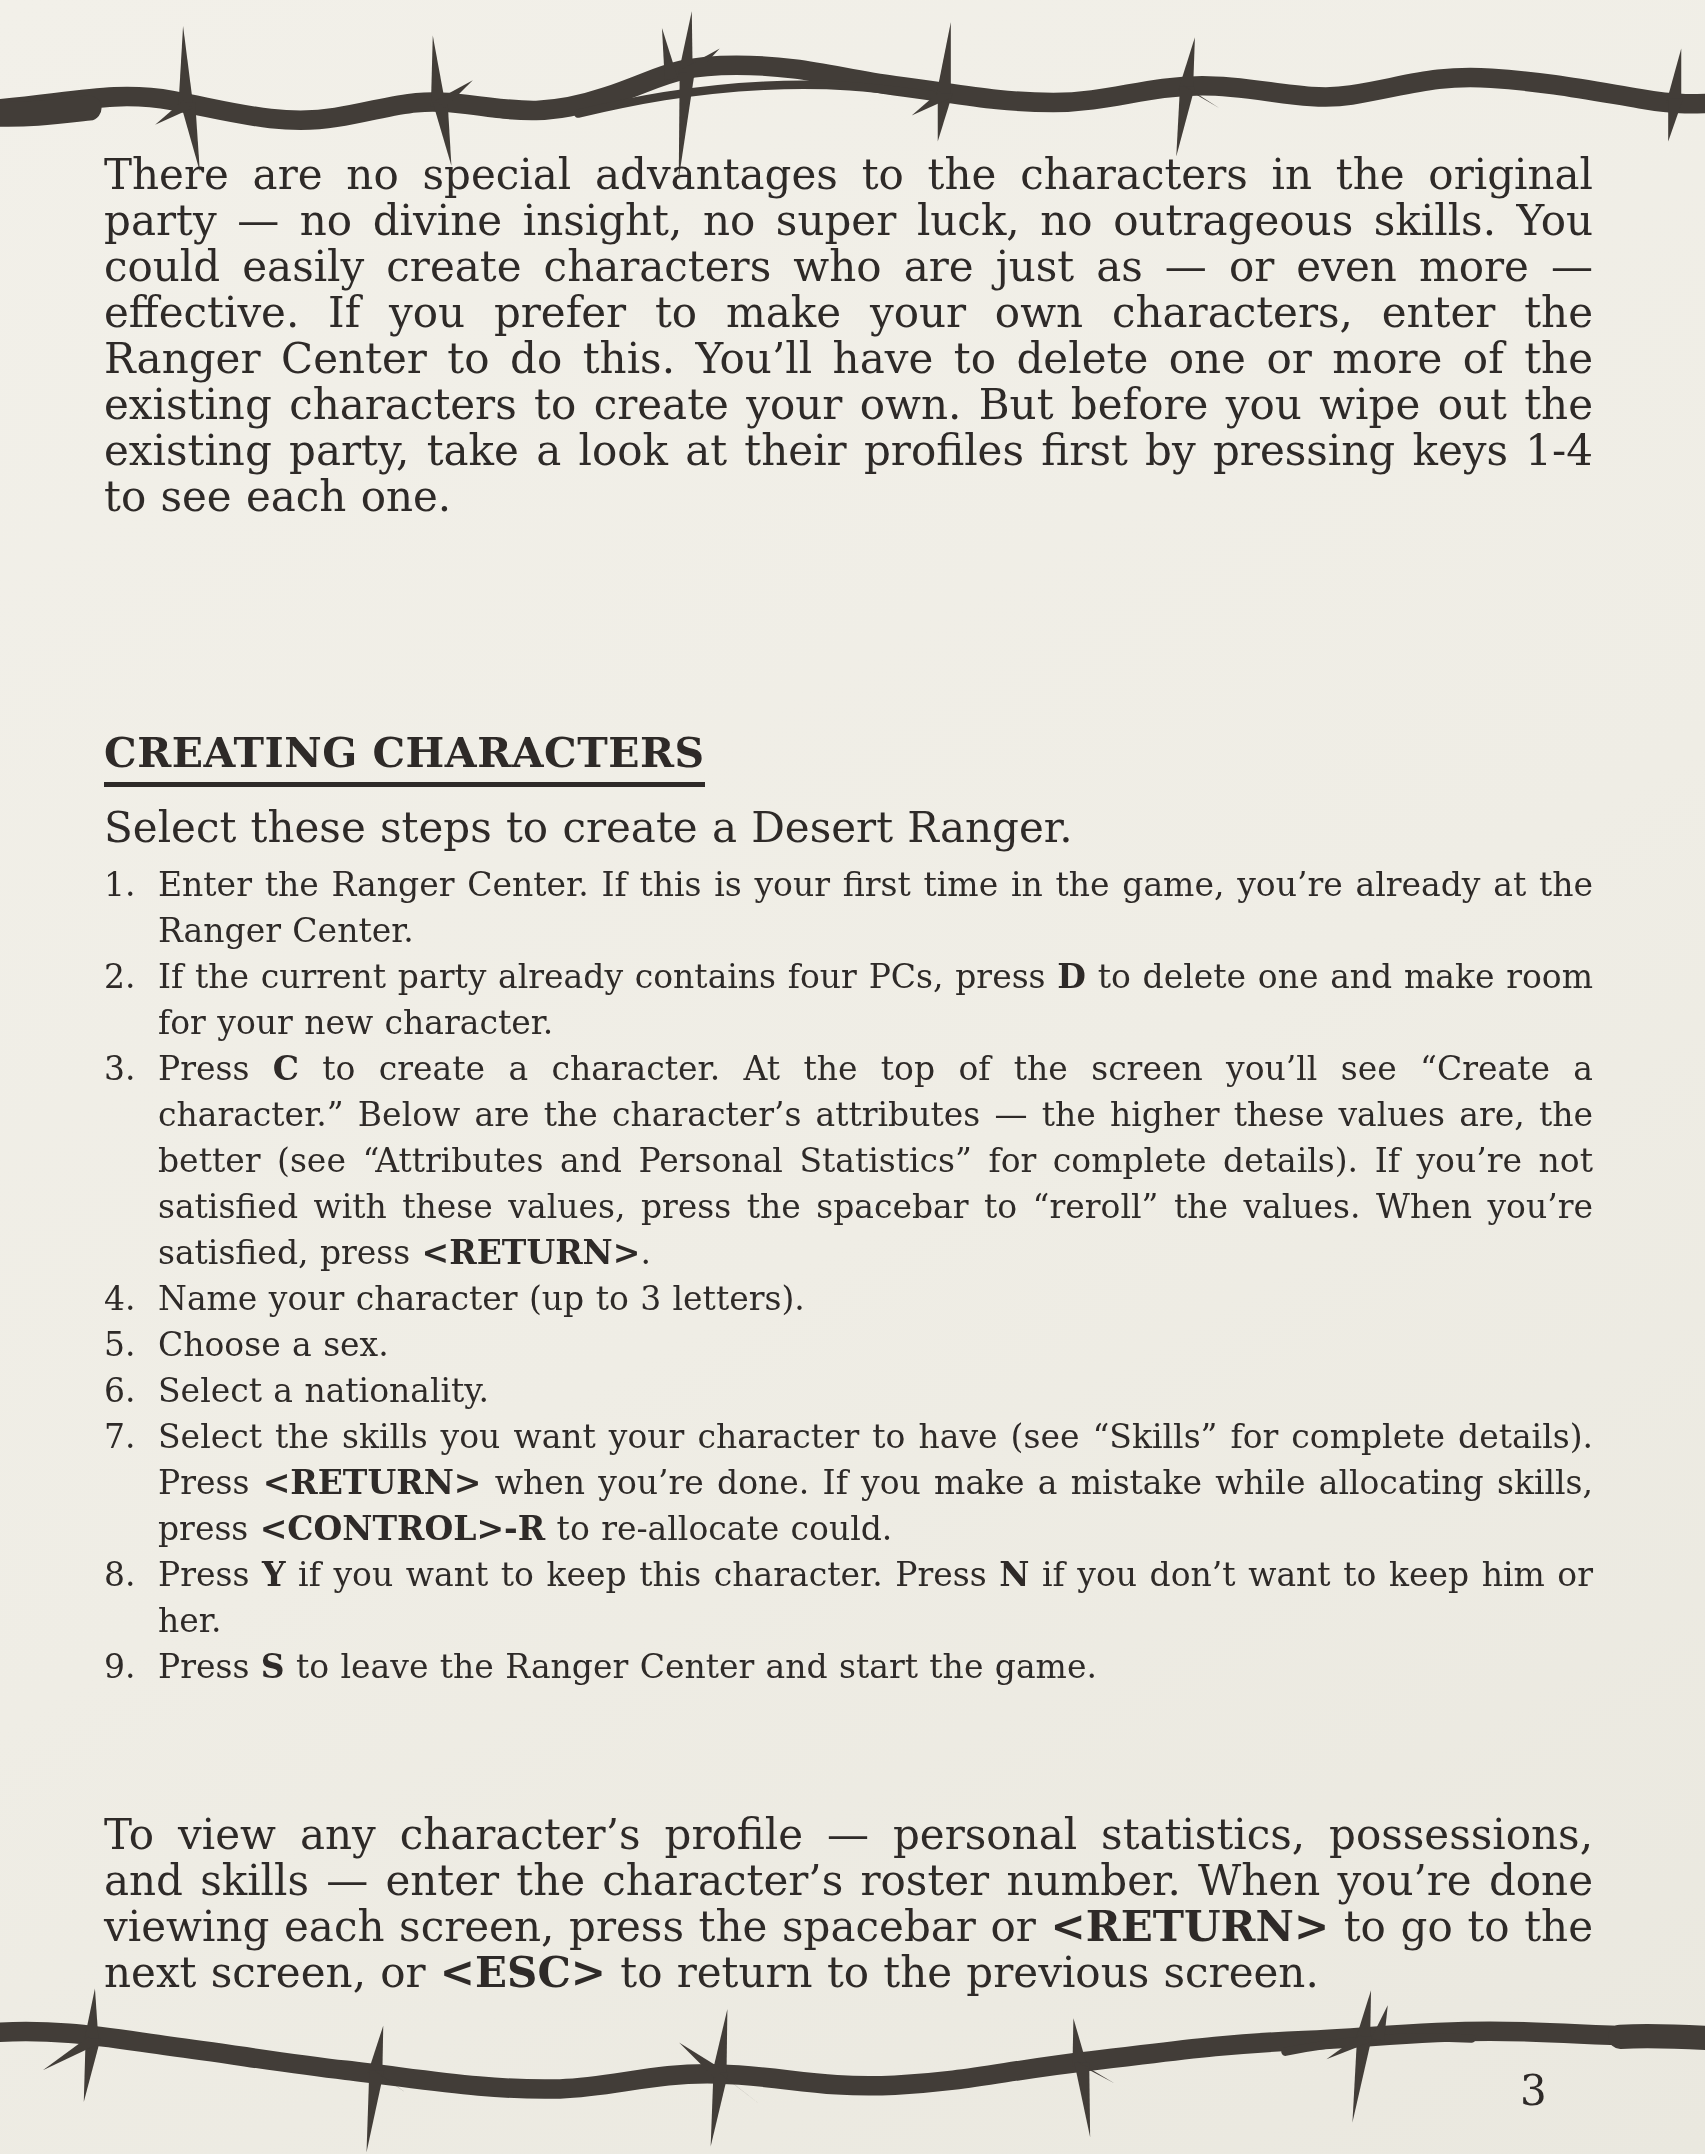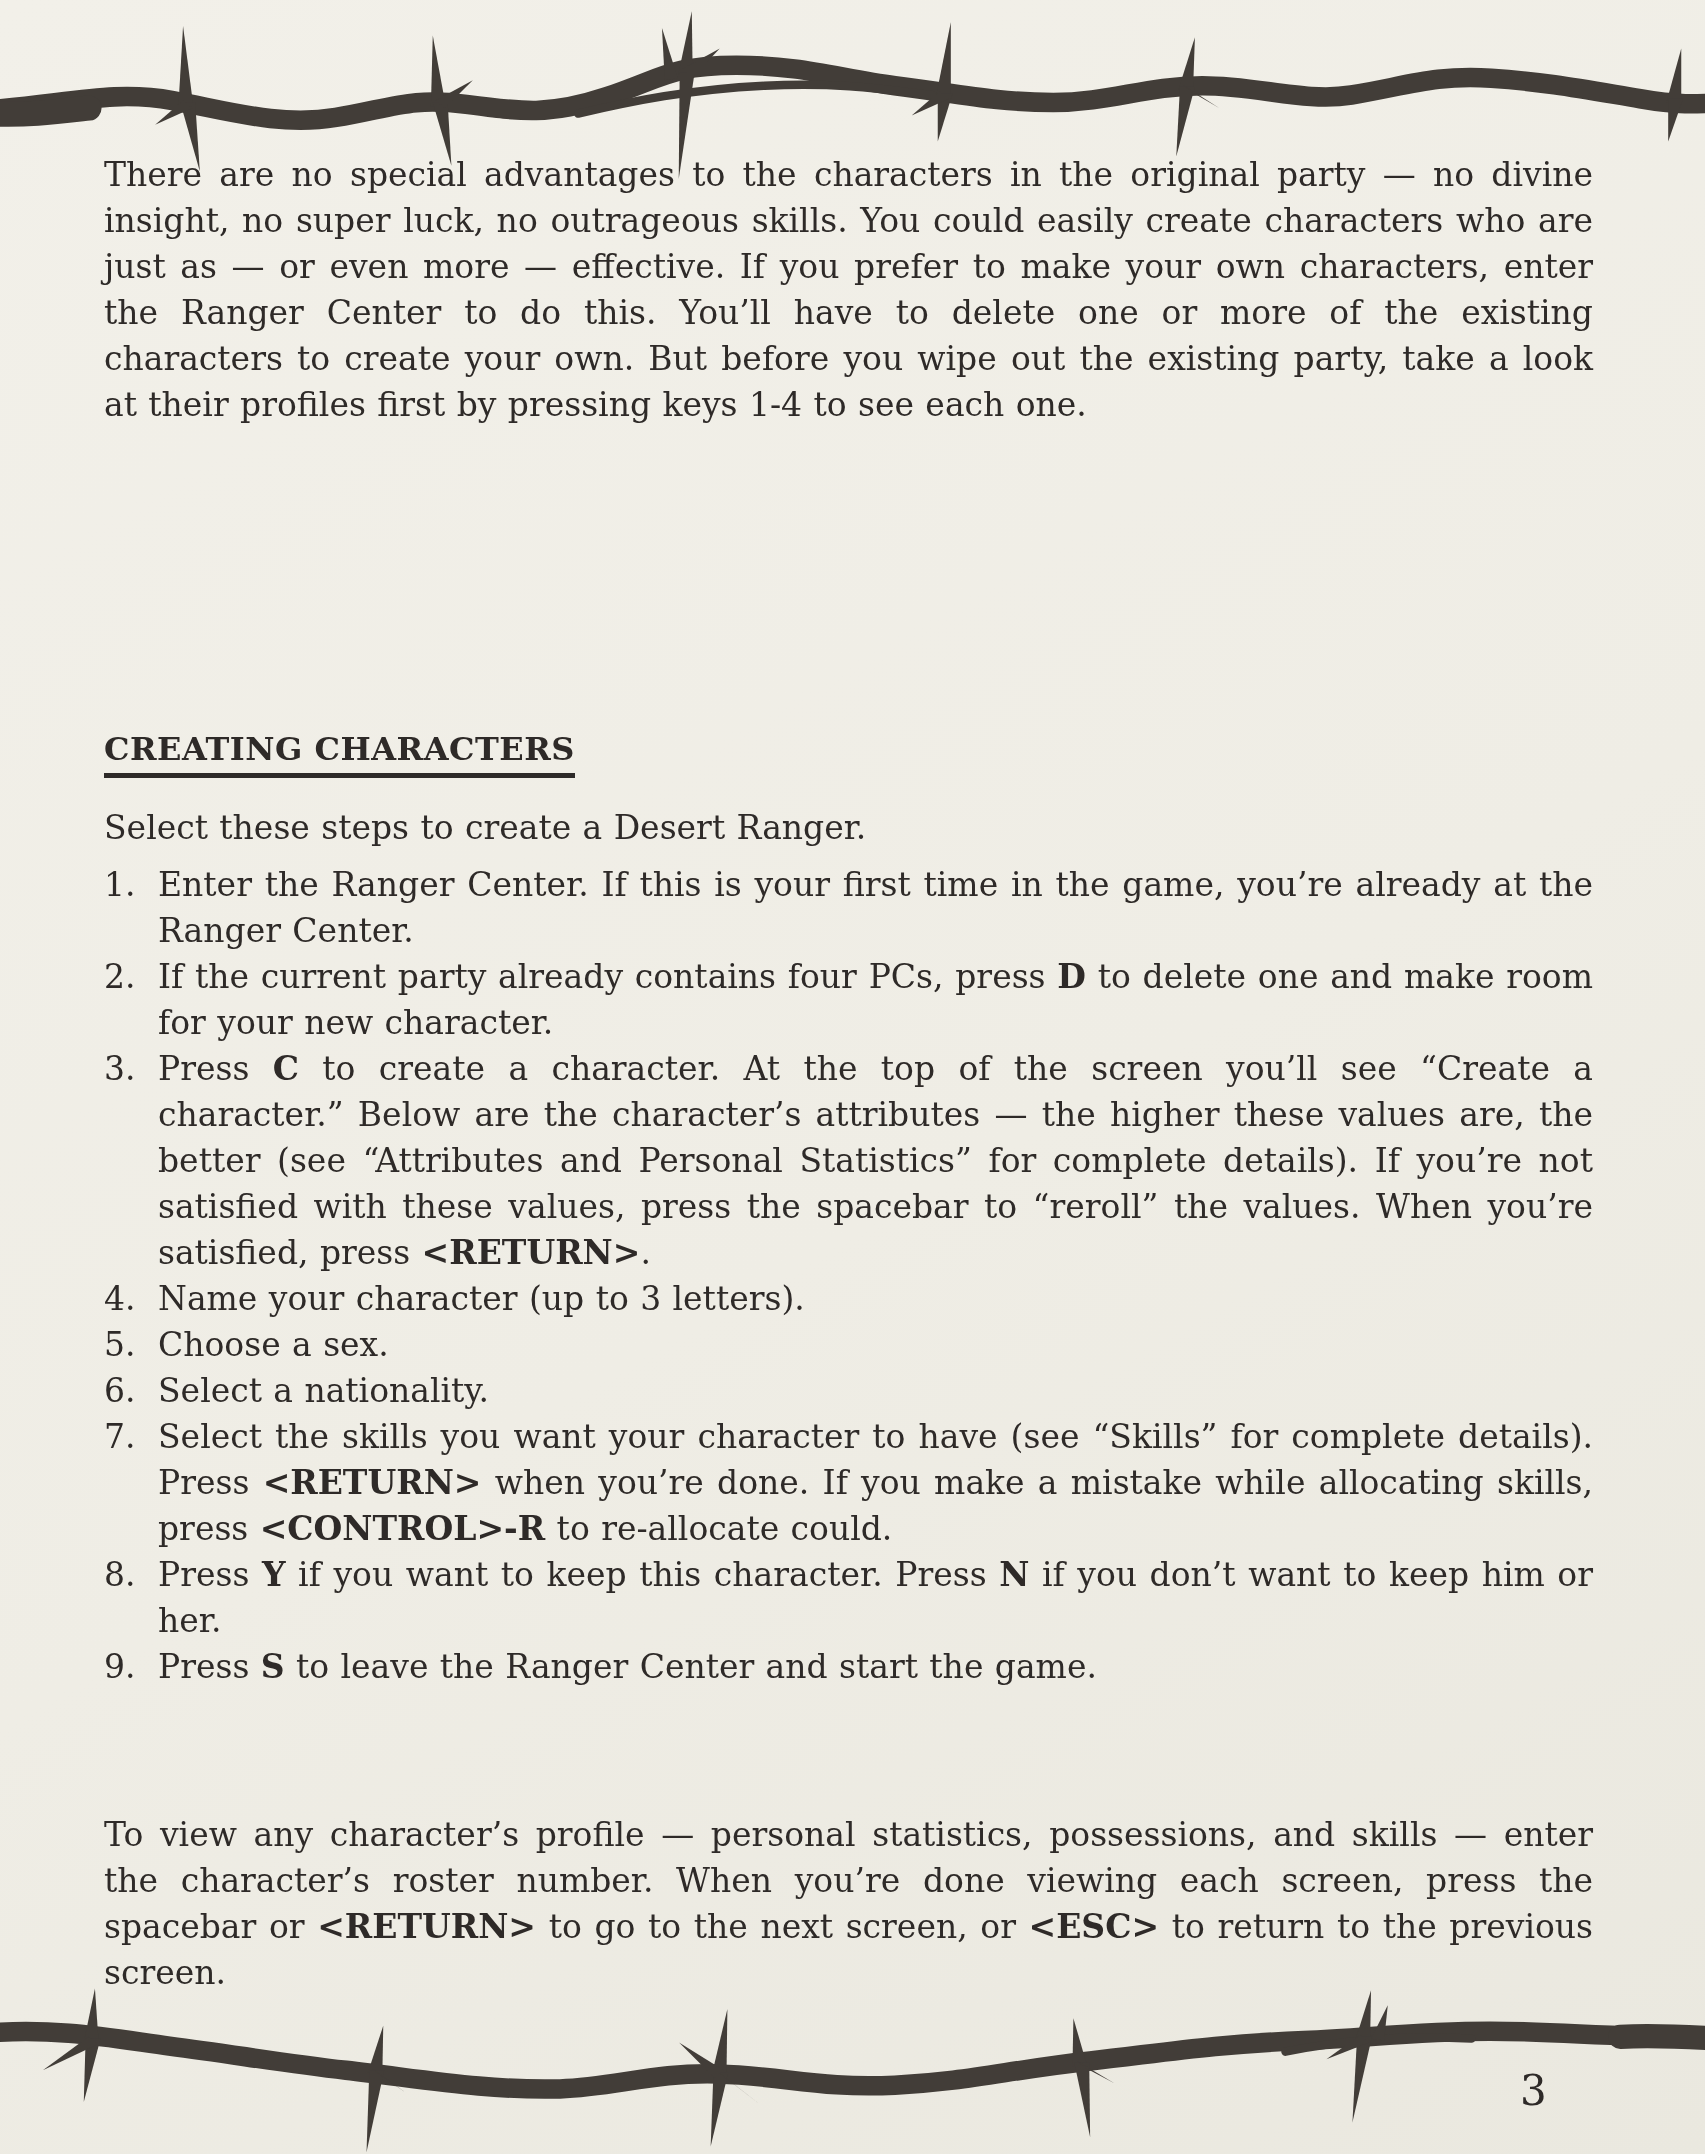--- a/index.html
+++ b/index.html
@@ -13,26 +13,26 @@
     color: var(--ink, #2e2a28);
     font-family: "DejaVu Serif", "Liberation Serif", serif;
     overflow: hidden;
   }
   .wire { position: absolute; left: 0; width: 1705px; color: var(--wire, #423d38); display: block; }
   .wire.top { top: 0; }
   .wire.bottom { bottom: 0; }
   .content { position: absolute; left: 104px; right: 112px; top: 0; bottom: 0; }
   .para {
     position: absolute; left: 0; right: 0; margin: 0;
-    font-size: 33px; line-height: 46px;
+    font-size: 42px; line-height: 46px;
     text-align: justify; hyphens: none; word-spacing: 0.9px;
   }
   .b-p1 { top: 152px; }
   .b-p2 { top: 571px; }
-  .hsec { position: absolute; left: 0; margin: 0; font-size: 32px; line-height: 1; font-weight: 700; letter-spacing: 0.5px; }
+  .hsec { position: absolute; left: 0; margin: 0; font-size: 41px; line-height: 1; font-weight: 700; letter-spacing: 0.5px; }
   .hsec .hd { display: inline-block; border-bottom: 5.6px solid currentColor; padding-bottom: 7.5px; }
   .h-creating { top: 733px; }
   .b-lead { top: 805px; }
   .steps { position: absolute; left: 0; right: 0; top: 862px; }
   .step { display: flex; font-size: 33px; line-height: 46px; }
   .step .num { flex: 0 0 54px; text-align: left; }
   .step .txt { flex: 1; text-align: justify; hyphens: none; word-spacing: 0.9px; }
   .h-profile { top: 1740px; }
   .b-profile { top: 1812px; }
   .b { font-weight: 700; }

